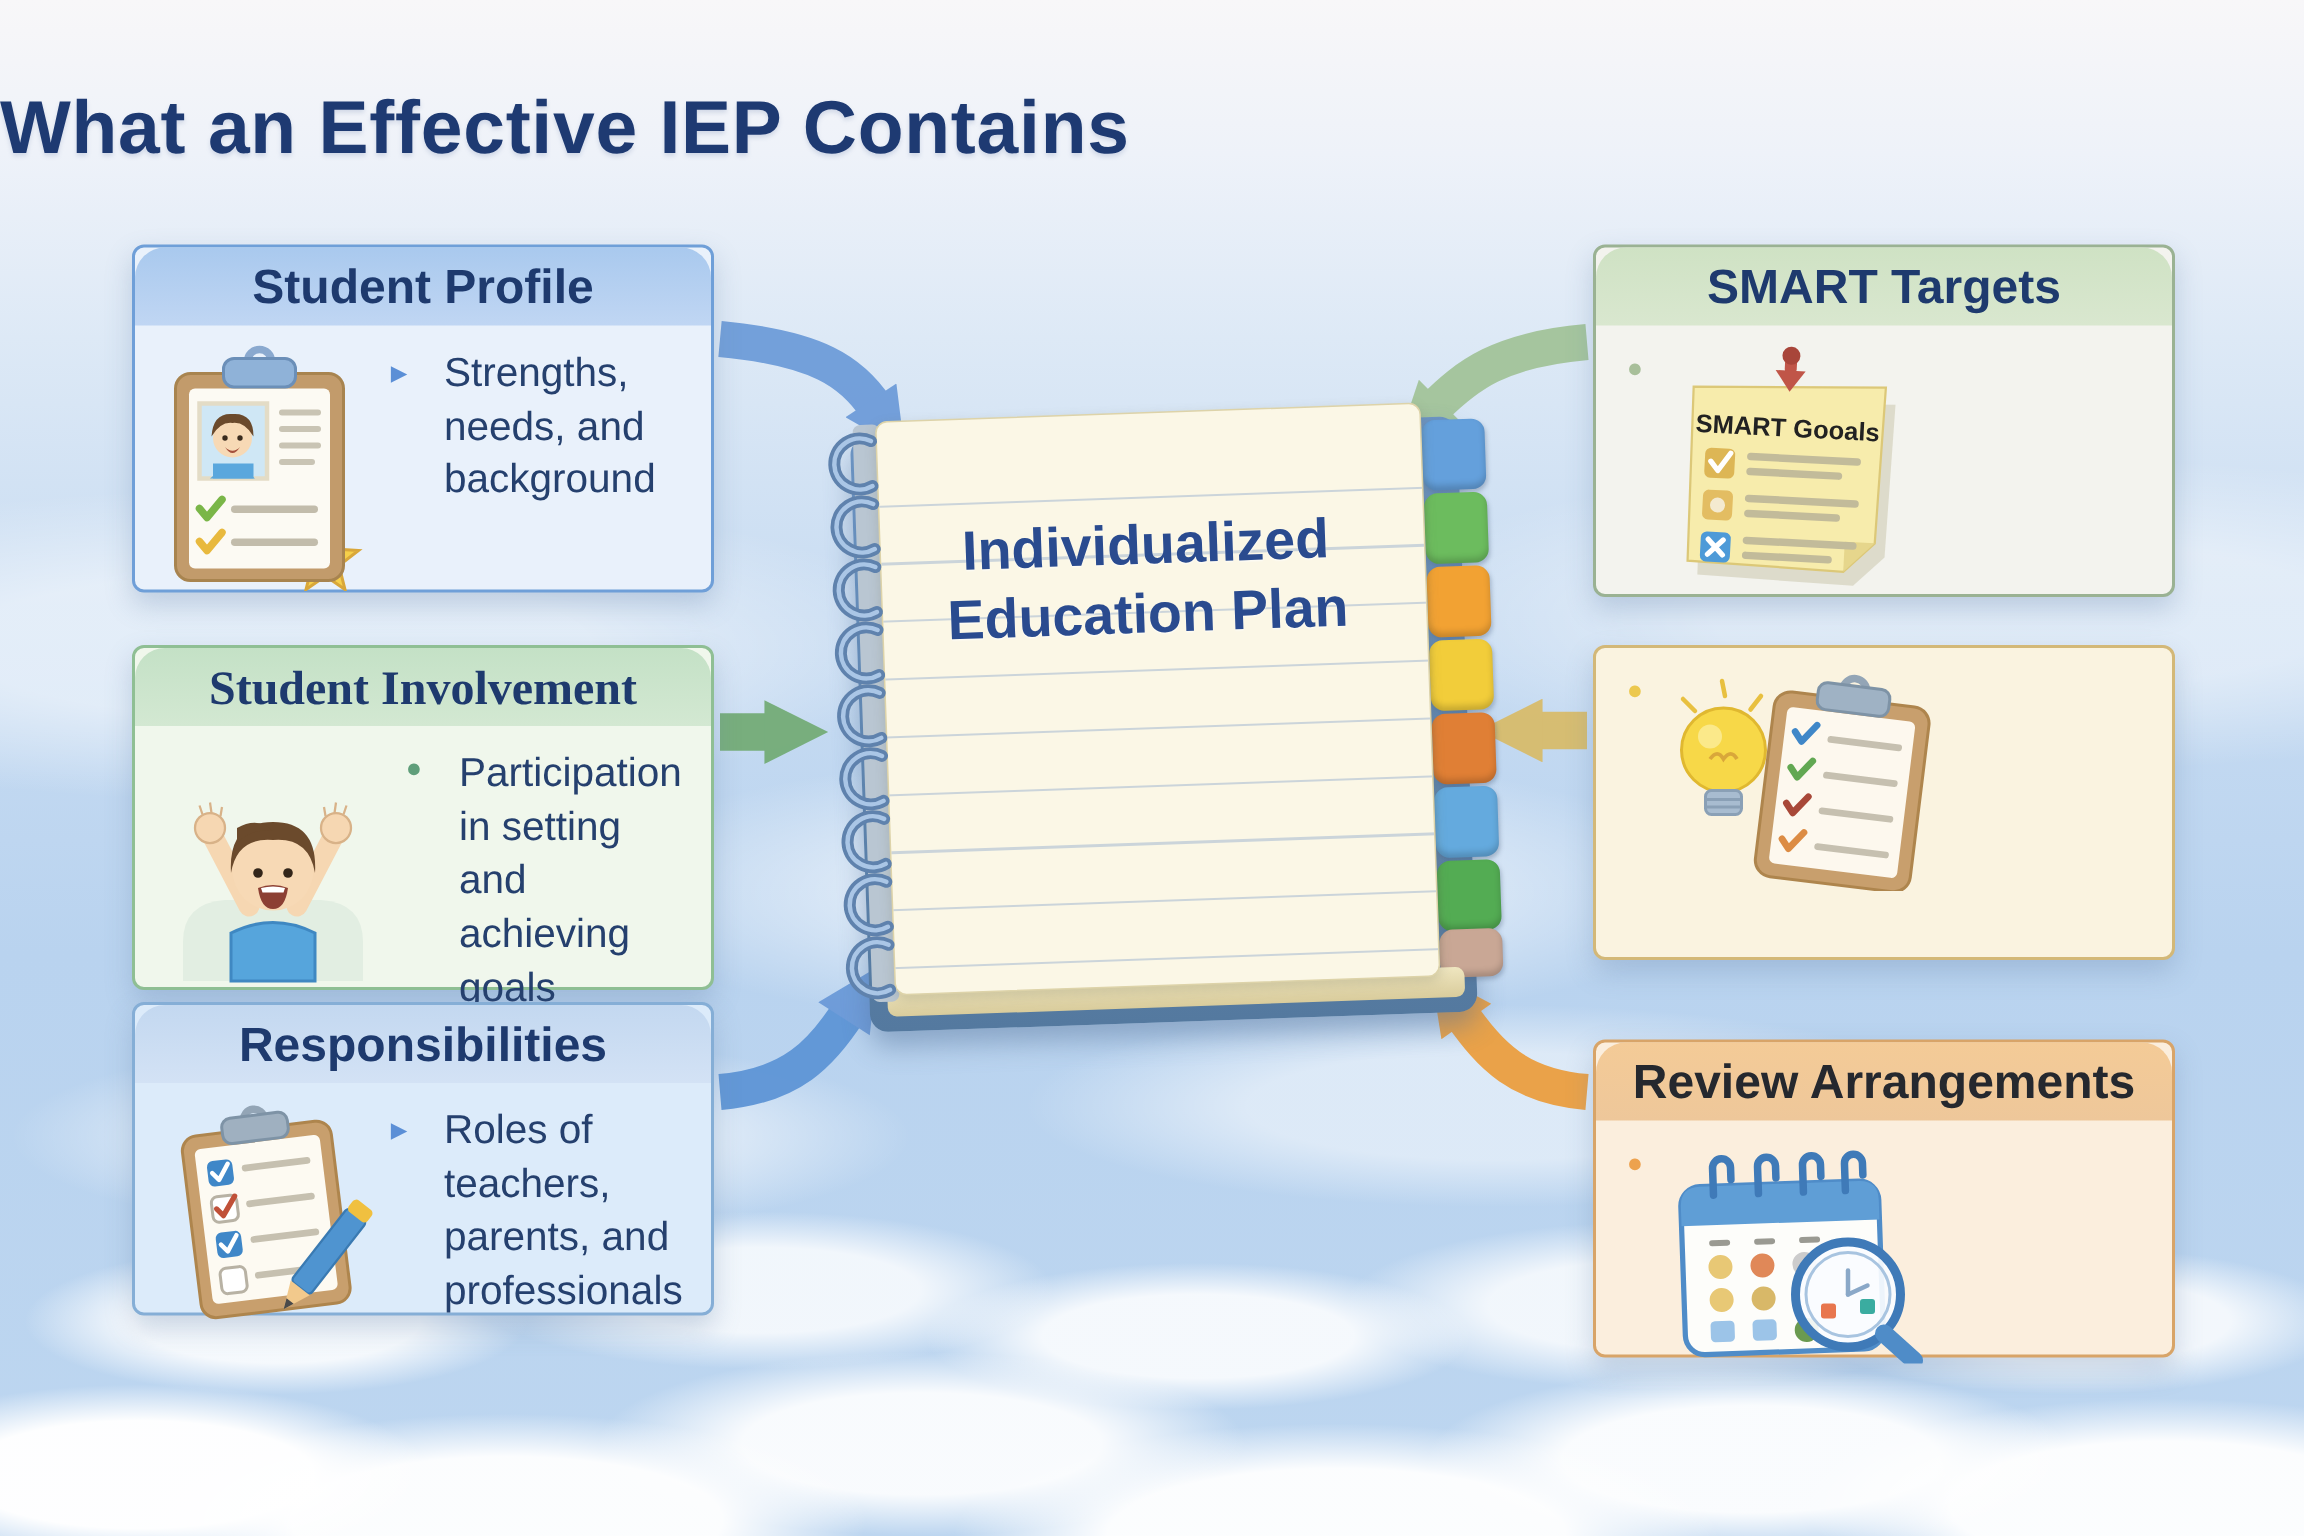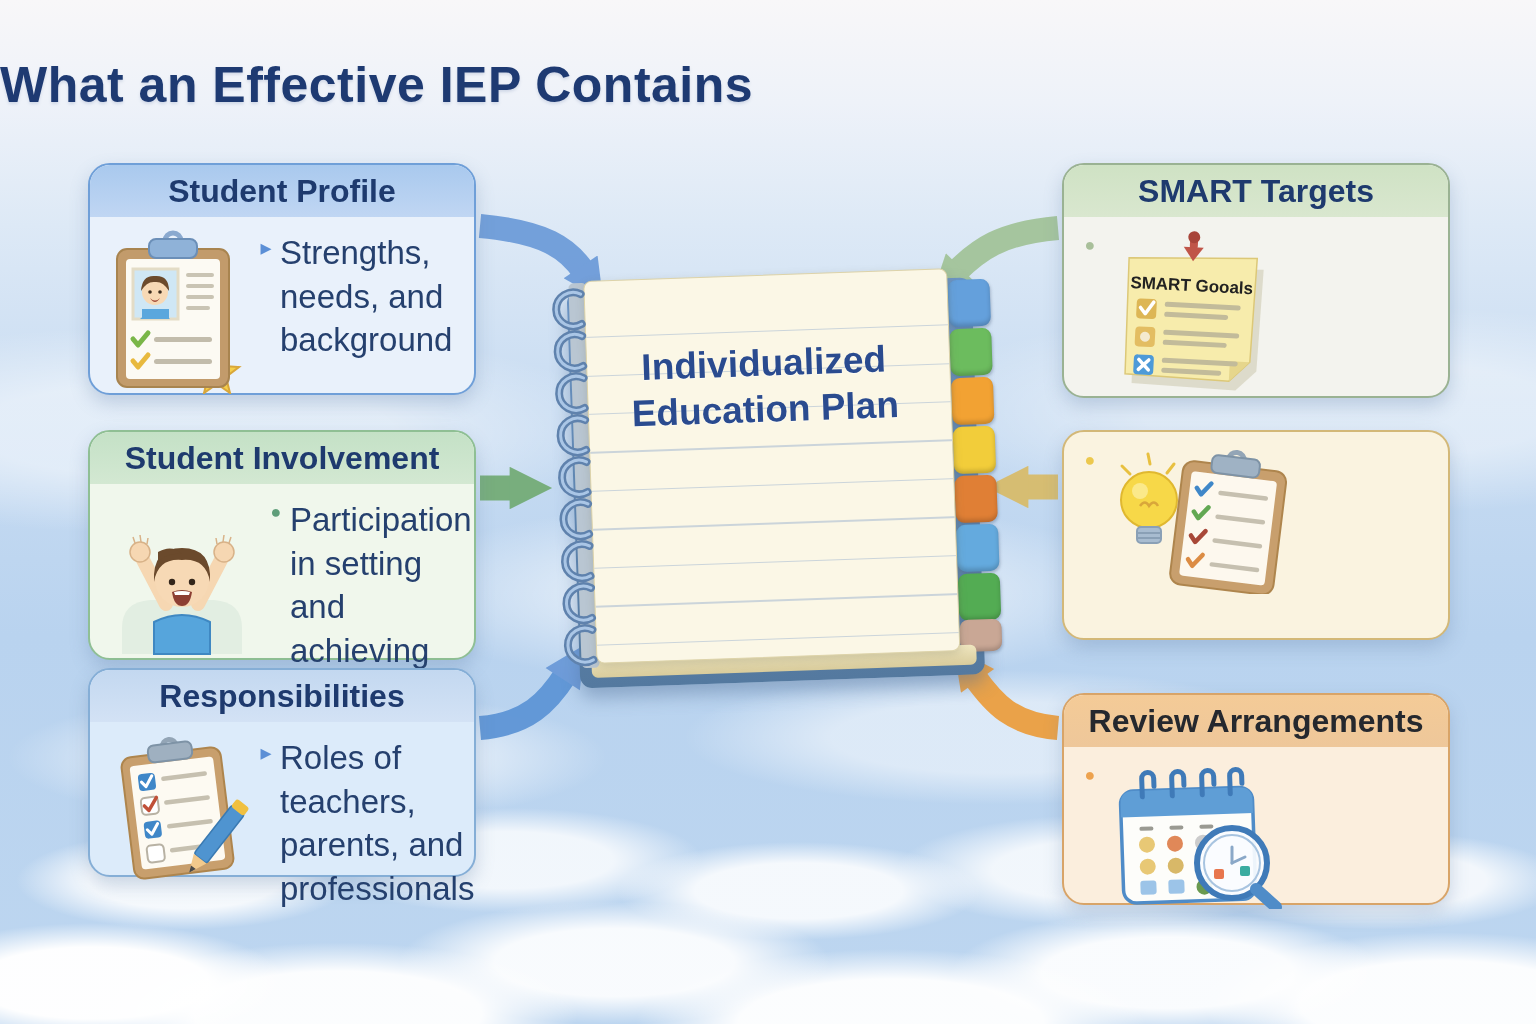--- a/index.html
+++ b/index.html
@@ -25,34 +25,34 @@
       radial-gradient(ellipse 600px 140px at 12% 42%, rgba(255,255,255,.50) 0 35%, rgba(255,255,255,0) 75%),
       radial-gradient(ellipse 600px 140px at 88% 40%, rgba(255,255,255,.45) 0 35%, rgba(255,255,255,0) 75%),
       linear-gradient(to bottom, #f8f7f9 0%, #eef2f9 10%, #dde9f6 22%, #c8dcf2 40%, #b9d3ef 62%, #bdd6f0 100%);
   }
 
   .page-title { position:absolute; top:56px; left:0; width:100%; text-align:left;
     font-size:50px; font-weight:bold; letter-spacing:.5px; color:#1e3a72;
     text-shadow:0 2px 3px rgba(120,140,180,.25); }
 
   
-  .card { position:absolute; width:388px; border-radius:22px; border:2px solid;
+  .card { position:absolute; width:388px; border-radius:8px; border:2px solid;
     box-shadow:0 8px 18px rgba(100,130,170,.30); }
   .card-header { height:52px; border-radius:20px 20px 0 0; display:flex; align-items:center;
     justify-content:center; font-weight:bold; font-size:32px; }
   .card-body { display:flex; align-items:flex-start; padding:12px 8px 8px 12px; }
   .bullet { width:28px; flex:0 0 28px; text-align:center; margin-top:6px; }
-  .card-text { font-size:33px; line-height:1.32; white-space:pre-line; margin-top:2px; }
+  .card-text { font-size:27px; line-height:1.32; white-space:pre-line; margin-top:2px;margin-left:16px; }
   .icon-box { flex:0 0 auto; }
 
   
   #card-student-profile { left:88px; top:163px; height:232px; border-color:#6f9fd8; background:#e9f1fb; }
   #card-student-profile .card-header { background:linear-gradient(#a9c9ee,#c0d6f3); color:#1e3a6e; }
   #card-student-involvement { left:88px; top:430px; height:230px; border-color:#8fbf94; background:#f0f7ec; }
-  #card-student-involvement .card-header { background:linear-gradient(#c4e1c6,#d3e8d2); color:#1e3a6e; }
+  #card-student-involvement .card-header { background:linear-gradient(#c4e1c6,#d3e8d2); color:#1e3a6e;font-family:Liberation Serif, serif; }
   #card-responsibilities { left:88px; top:668px; height:209px; border-color:#85aed6; background:#dcebfa; }
   #card-responsibilities .card-header { background:linear-gradient(#c3d8f0,#d3e2f5); color:#1e3a6e; }
 
   
   #card-smart-targets { left:1062px; top:163px; height:235px; border-color:#9ab293; background:#f3f3ee; }
   #card-smart-targets .card-header { background:linear-gradient(#cfe2c4,#d9e7cf); color:#1e3a6e; }
   #card-strategies { left:1062px; top:430px; height:210px; border-color:#d3b878; background:#faf3e0; }
   #card-strategies .card-header { background:linear-gradient(#f7ecc0,#f2dd9c); color:#26262a; }
   #card-review-arrangements { left:1062px; top:693px; height:212px; border-color:#d8a468; background:#fbeedd; }
   #card-review-arrangements .card-header { background:linear-gradient(#f2c astray,#eec79a); color:#25282e; }

